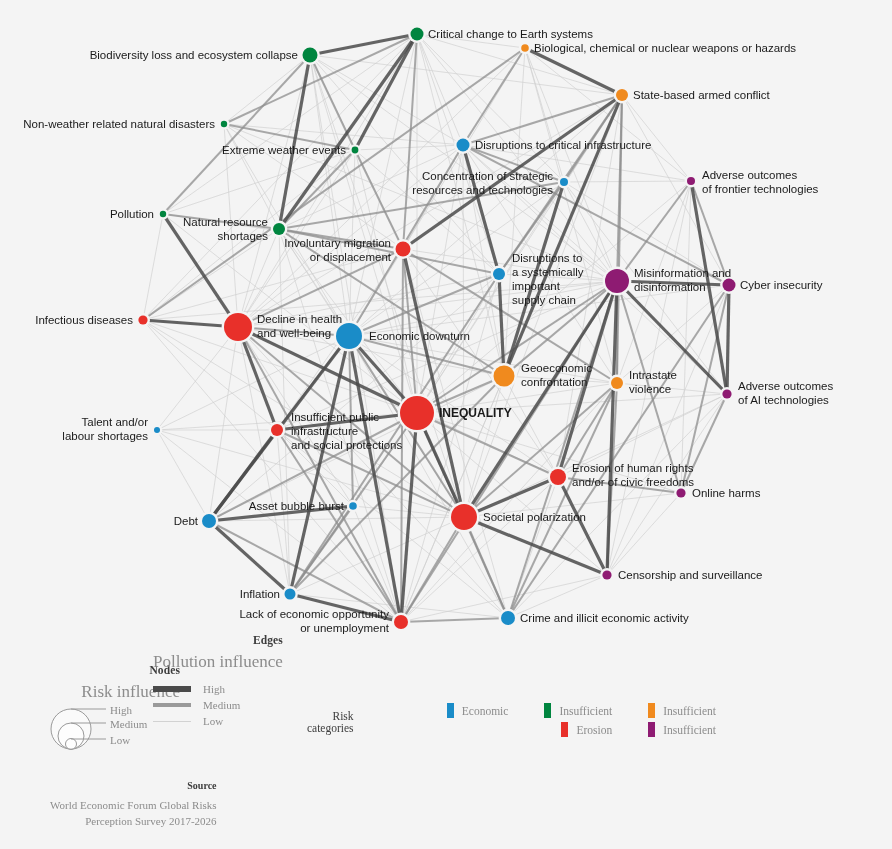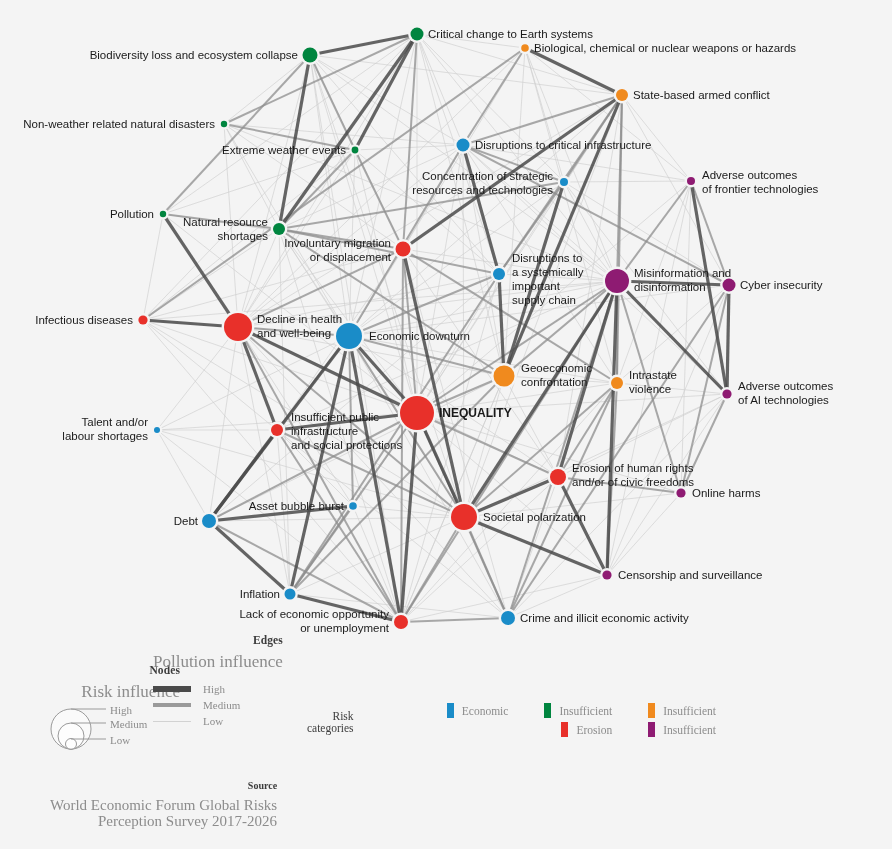--- a/index.html
+++ b/index.html
@@ -62,21 +62,21 @@
     color: #8c8c8c;
     line-height: 15px;
     white-space: nowrap;
   }
   .src-title {
     font-size: 10px;
     color: #3c3c3c;
     font-weight: bold;
   }
   .src-line {
-    font-size: 15px;
+    font-size: 11px;
     color: #8c8c8c;
     line-height: 16px;
   }
   .cat-label {
     font-size: 11.5px;
     color: #3c3c3c;
   }
   .cat-item {
     display: inline-flex;
     align-items: center;

